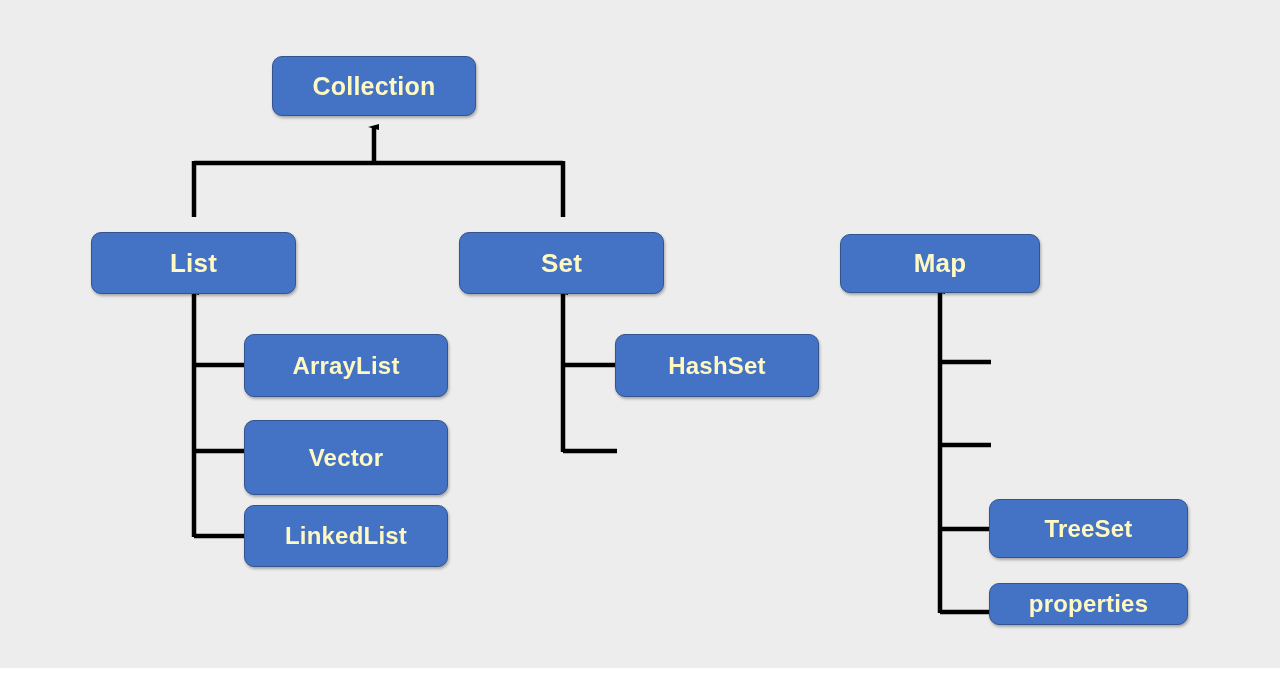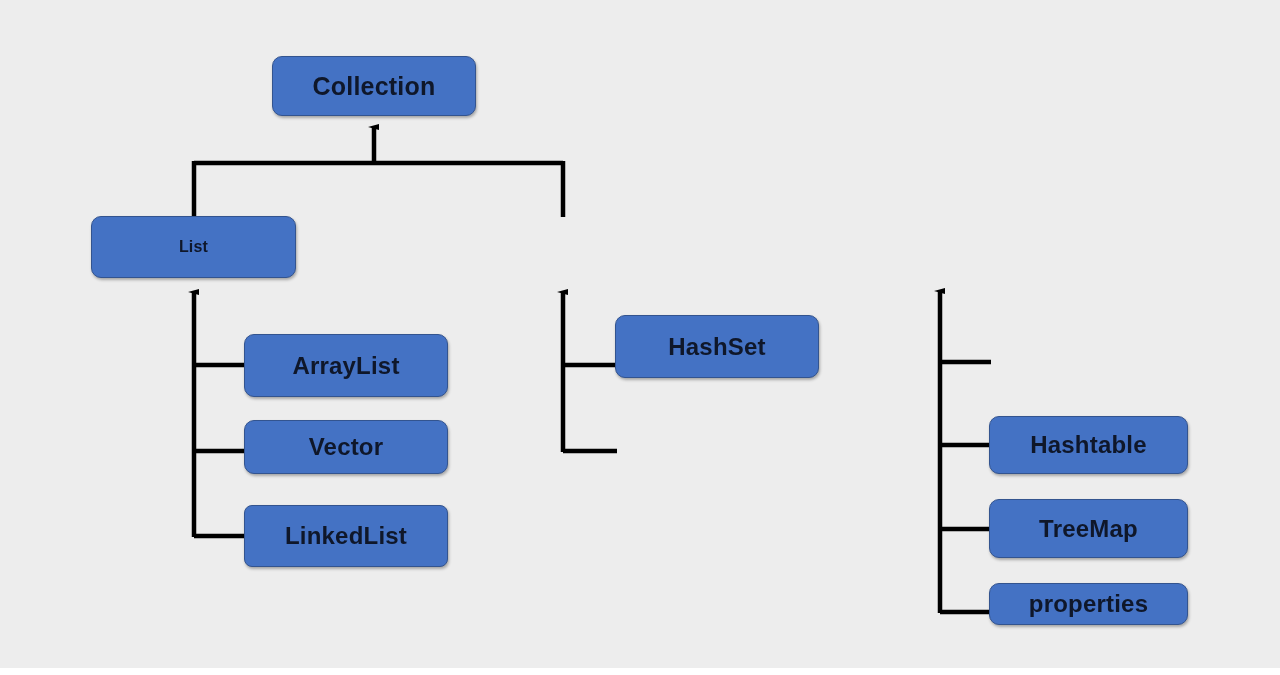--- a/index.html
+++ b/index.html
@@ -28,32 +28,32 @@
     width: 1280px;
     height: 675px;
     pointer-events: none;
   }
   .node {
     position: absolute;
     box-sizing: border-box;
     background: #4472c4;
     border: 1px solid #33548f;
     border-radius: 10px;
-    color: #0f172a;
+    color: #fef9c3;
     font-weight: bold;
     display: flex;
     align-items: center;
     justify-content: center;
     text-align: center;
     letter-spacing: 0.2px;
     box-shadow: 1px 2px 3px rgba(0,0,0,0.30);
     user-select: none;
   }
   .node.lvl1 { font-size: 25px; }
-  .node.lvl2 { font-size: 16px; }
+  .node.lvl2 { font-size: 26px; margin-top: 16px; }
   .node.lvl3 { font-size: 24px; }
   .bottom-strip {
     position: absolute;
     left: 0;
     bottom: 0;
     width: 1280px;
     height: 7px;
     background: #ffffff;
   }
 </style>
@@ -93,32 +93,33 @@
       <path d="M 940 445 L 991 445"></path>
       <path d="M 940 529 L 991 529"></path>
       <path d="M 940 612 L 991 612"></path>
     </g>
   </svg>
 
   <div class="node lvl1" style="left:272px; top:56px; width:204px; height:60px;">Collection</div>
 
   <div class="node lvl2" style="left:91px; top:216px; width:205px; height:62px;">List</div>
 
+  <div class="node lvl2" style="left:459px; top:216px; width:205px; height:62px;">Set</div>
 
+  <div class="node lvl2" style="left:840px; top:218px; width:200px; height:59px;">Map</div>
 
   <div class="node lvl3" style="left:244px; top:334px; width:204px; height:63px;">ArrayList</div>
 
-  <div class="node lvl3" style="left:244px; top:420px; width:204px; height:54px;">Vector</div>
+  <div class="node lvl3" style="left:244px; top:420px; width:204px; height:75px;">Vector</div>
 
-  <div class="node lvl3" style="left:244px; top:505px; width:204px; height:62px;border-radius:8px;">LinkedList</div>
+  <div class="node lvl3" style="left:244px; top:505px; width:204px; height:62px;">LinkedList</div>
 
-  <div class="node lvl3" style="left:615px; top:315px; width:204px; height:63px;">HashSet</div>
+  <div class="node lvl3" style="left:615px; top:334px; width:204px; height:63px;">HashSet</div>
 
 
 
-  <div class="node lvl3" style="left:989px; top:416px; width:199px; height:58px;">Hashtable</div>
 
-  <div class="node lvl3" style="left:989px; top:499px; width:199px; height:59px;">TreeMap</div>
+  <div class="node lvl3" style="left:989px; top:499px; width:199px; height:59px;">TreeSet</div>
 
   <div class="node lvl3" style="left:989px; top:583px; width:199px; height:42px;">properties</div>
 
   <div class="bottom-strip"></div>
 </div>
 
 </body></html>

